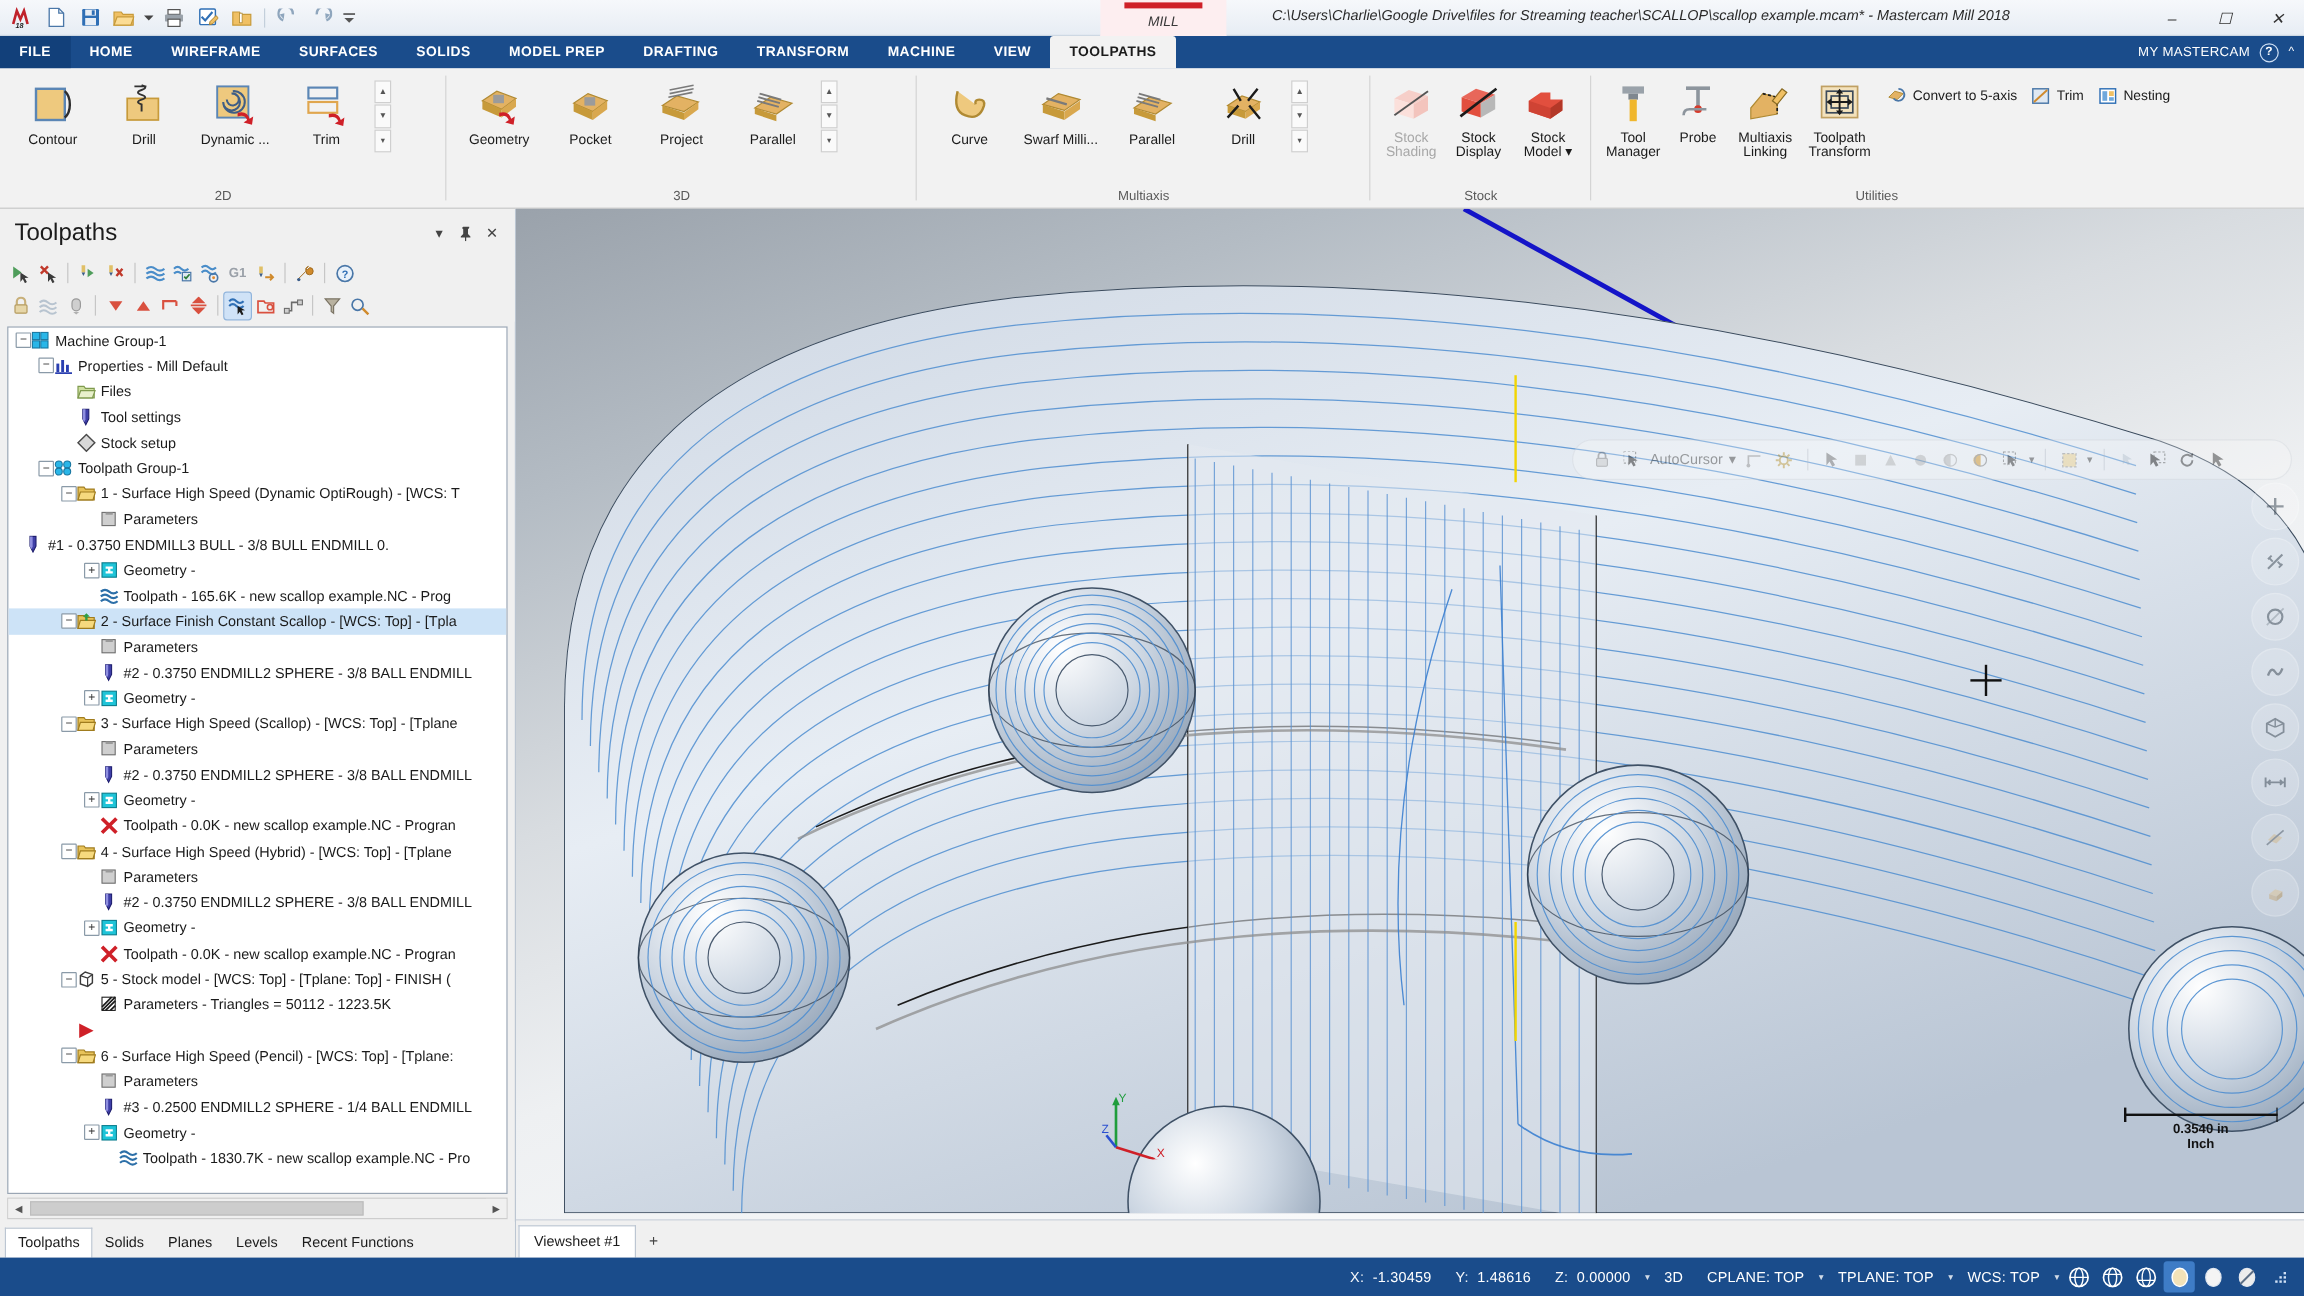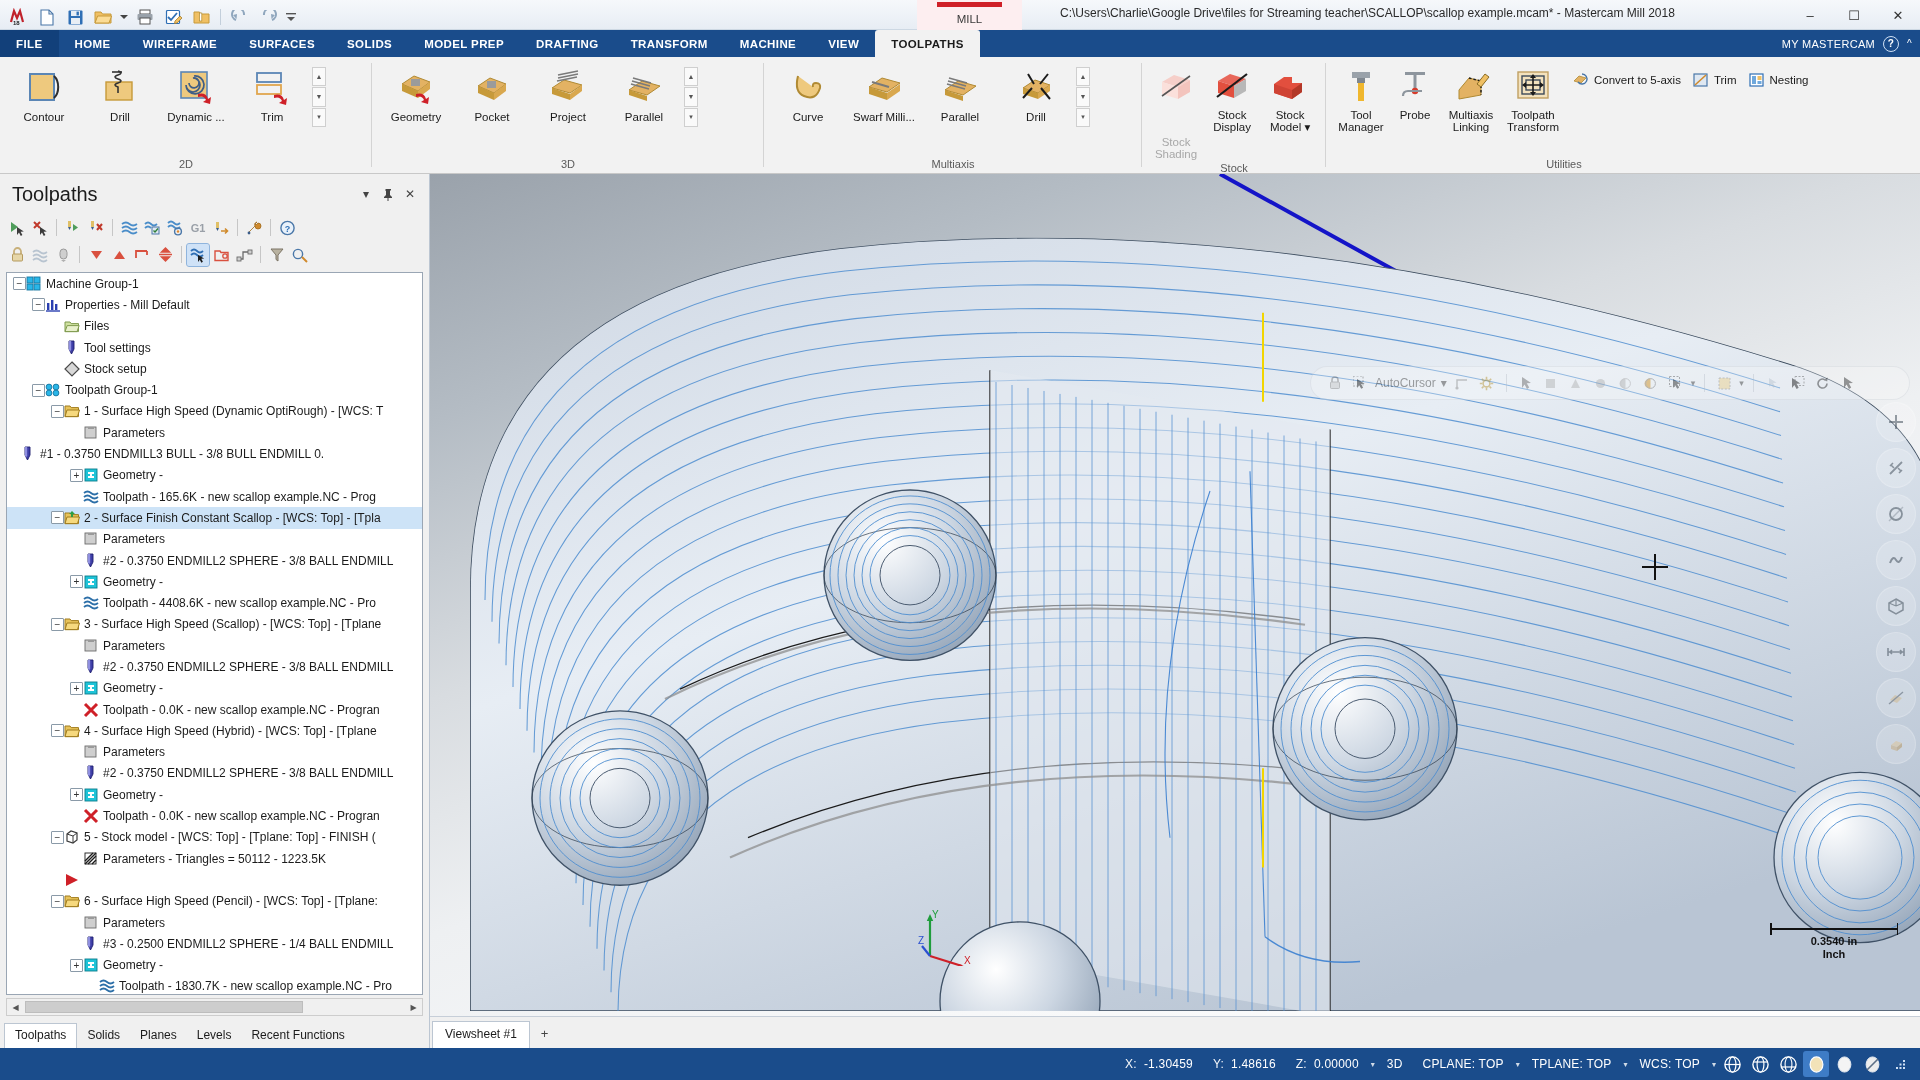--- a/index.html
+++ b/index.html
@@ -9,22 +9,23 @@
     font-size: 12px;
     background:#e9eef4;
     color:#1b1b1b;
     -webkit-font-smoothing: antialiased;
   }
   .app { position:relative; width:1920px; height:1080px; display:flex; flex-direction:column; }
 
   
   .titlebar {
     height:30px; background:linear-gradient(#f6f8fb,#e7edf4);
-    display:flex; align-items:flex-end; position:relative; flex:0 0 30px;
+    display:flex; align-items:center; position:relative; flex:0 0 30px;
     border-bottom:1px solid #cdd8e3;
+    font-style:italic;
   }
   .qat { display:flex; align-items:center; gap:2px; padding-left:6px; }
   .qat .ic {
     width:26px; height:24px; display:flex; align-items:center; justify-content:center;
     border-radius:2px;
   }
   .qat .sep { width:1px; height:16px; background:#c3cfdb; margin:0 4px; }
 
   .mill-tab {
     position:absolute; left:917px; top:0; width:105px; height:30px;
@@ -80,21 +81,21 @@
     content:""; position:absolute; right:0; top:6px; bottom:6px; width:1px; background:#d4d4d4;
   }
   .rgroup.nosep::after { display:none; }
 
   .bigbtn {
     width:76px; display:flex; flex-direction:column; align-items:center; gap:3px;
     padding:5px 2px 2px 2px; border-radius:3px; cursor:default;
   }
   .bigbtn .lbl { font-size:11.5px; color:#1b1b1b; text-align:center; line-height:12px; white-space:nowrap;}
   .bigbtn .lbl.two { white-space:normal; }
-  .bigbtn.disabled .lbl { color:#a8a8a8;margin-top:27px; }
+  .bigbtn.disabled .lbl { color:#a8a8a8; }
 
   .galspin {
     width:14px; display:flex; flex-direction:column; justify-content:center; gap:1px;
     margin:4px 3px 0 2px; height:60px;
   }
   .galspin div {
     flex:1; border:1px solid #cfcfcf; background:#fafafa;
     display:flex; align-items:center; justify-content:center; font-size:7px; color:#555;
   }
 
@@ -875,29 +876,20 @@
           </div>
           <div class="trow" style="padding-left: 63px;">
             <div class="exp">+</div>
             <span class="ticon">
               <svg width="16" height="16" viewBox="0 0 16 16">
                 <rect x="2" y="2" width="12" height="12" fill="#1fc4d8" stroke="#0a7c8c" stroke-width=".9"></rect>
                 <path d="M5 5 h6 v2 h-4 v2 h4 v2 h-6 v-2 h4 v-2 h-4 z" fill="#ffffff"></path>
               </svg>
             </span>
             <span class="tlabel">Geometry -</span>
-          </div>
-          <div class="trow" style="padding-left: 63px;">
-            <div class="exp none"></div>
-            <span class="ticon">
-              <svg width="16" height="16" viewBox="0 0 16 16">
-                <path d="M1 4 q3.5 -3 7 0 t7 0 M1 8 q3.5 -3 7 0 t7 0 M1 12 q3.5 -3 7 0 t7 0" fill="none" stroke="#2c6fa8" stroke-width="1.8"></path>
-              </svg>
-            </span>
-            <span class="tlabel">Toolpath - 4408.6K - new scallop example.NC - Pro</span>
           </div>
           <div class="trow" style="padding-left: 44px;">
             <div class="exp">−</div>
             <span class="ticon">
               <svg width="16" height="16" viewBox="0 0 16 16">
                 <path d="M1 3 h5 l1.2 1.6 h7.3 v9 h-13.5 z" fill="#e8c35a" stroke="#a07c1e" stroke-width="1"></path>
                 <path d="M1 13.6 l2 -6.6 h12.5 l-2 6.6 z" fill="#f6d97e" stroke="#a07c1e" stroke-width="1"></path>
               </svg>
             </span>
             <span class="tlabel">3 - Surface High Speed (Scallop) - [WCS: Top] - [Tplane</span>

